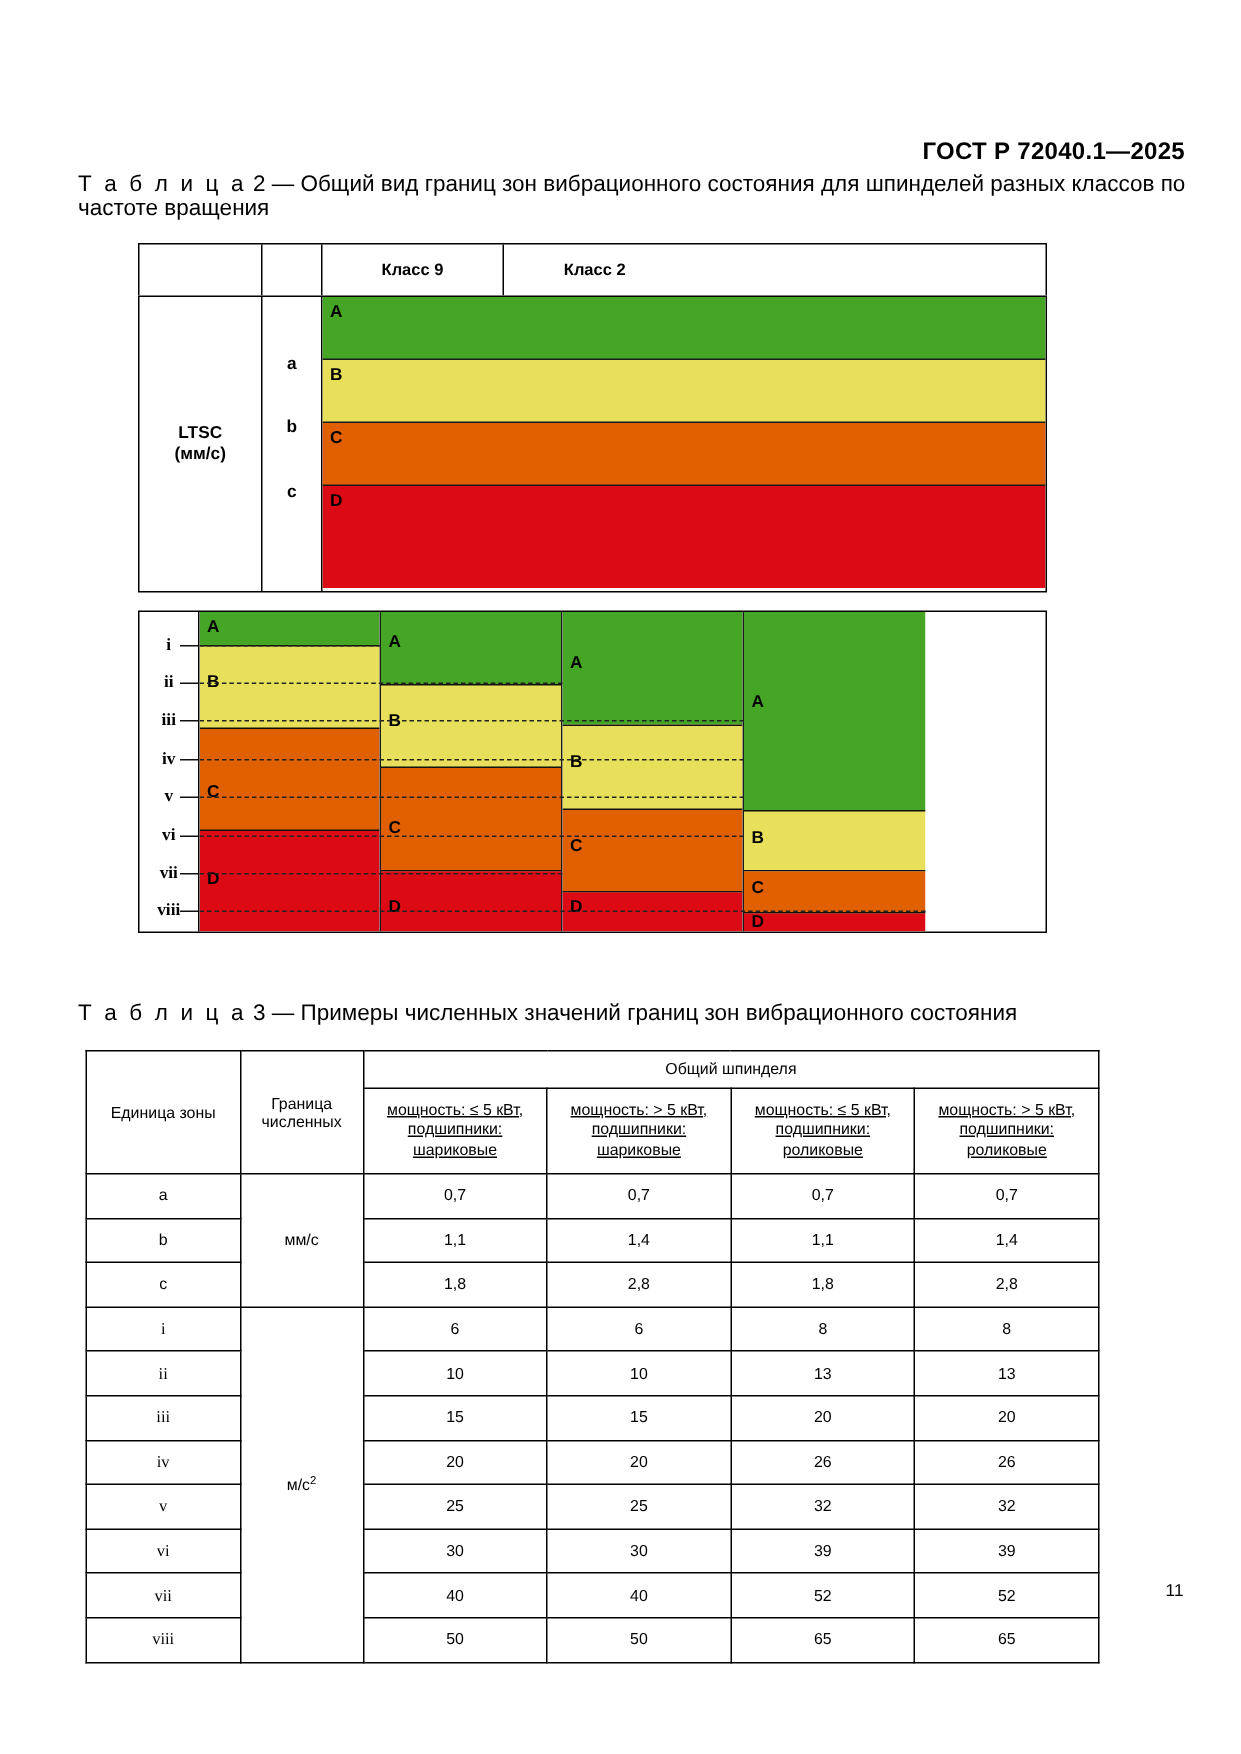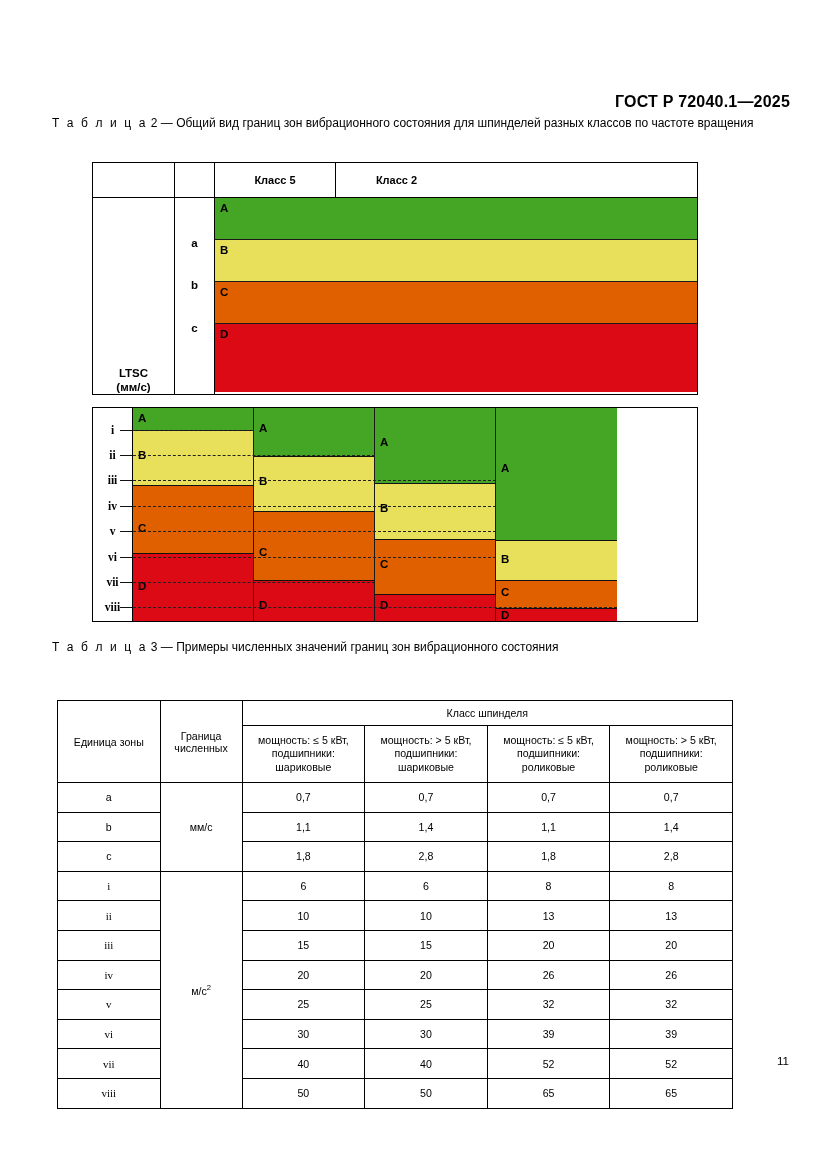--- a/index.html
+++ b/index.html
@@ -25,26 +25,26 @@
     font-weight: bold;
     letter-spacing: 0.2px;
     margin-top: 23px;
   }
 
   
   .caption {
     position: absolute;
     left: 52px;
     width: 742px;
-    font-size: 12px;
+    font-size: 15px;
     line-height: 16px;
   }
   .caption .lbl { letter-spacing: 2.1px; }
   #caption-t2 { top: 115px; }
-  #caption-t3 { top: 639px; }
+  #caption-t3 { top: 668px; }
 
   
   #table2 {
     position: absolute;
     left: 92px;
     top: 162px;
     width: 606px;
   }
   .t2-head {
     display: flex;
@@ -75,21 +75,21 @@
     background: #fff;
   }
   #band-ltsc { height: 198px; }
   #band-stsc { height: 215px; margin-top: 12px; }
 
   .side-label {
     width: 82px;
     border-right: 1.6px solid #000;
     box-sizing: border-box;
     display: flex;
-    align-items: flex-end;
+    align-items: center;
     justify-content: center;
     text-align: center;
     font-size: 11.5px;
     font-weight: bold;
     line-height: 14px;
     flex: 0 0 82px;
   }
   .bound-col {
     width: 40px;
     flex: 0 0 40px;
@@ -177,21 +177,21 @@
     vertical-align: middle;
     font-weight: normal;
     padding: 2px 3px;
     background: #fff;
   }
   #table3 .hrow1 td { height: 20px; }
   #table3 .hrow2 td { height: 52px; line-height: 13.5px; }
   #table3 .drow td { height: 24.6px; }
   .col-zone  { width: 103px; }
   .col-unit  { width: 78px; }
-  .col-class { width: 123px; }
+  .col-class { width: 123px; text-decoration: underline; }
   .roman { font-family: "Liberation Serif", serif; font-size: 11px; }
   .unitcell { font-size: 10.6px; }
   sup { font-size: 7.6px; vertical-align: super; }
 
   
   .page-num {
     position: absolute;
     top: 1055px;
     right: 38px;
     font-size: 11.5px;
@@ -206,21 +206,21 @@
   <span class="lbl">Т а б л и ц а</span>
   <span>2</span>
   <span>— Общий вид границ зон вибрационного состояния для шпинделей разных классов по частоте вращения</span>
 </div>
 
 <div id="table2">
 
   <div class="t2-head">
     <div class="hc c-lbl"></div>
     <div class="hc c-bound"></div>
-    <div class="hc c-cls">Класс 5</div>
+    <div class="hc c-cls">Класс 9</div>
     <div class="hc c-cls">Класс 2</div>
   </div>
 
   <div class="t2-band" id="band-ltsc">
     <div class="side-label">
       <div>
         <div>LTSC</div>
         <div>(мм/с)</div>
       </div>
     </div>
@@ -345,21 +345,21 @@
 </div>
 
 <table id="table3">
   <tbody>
     <tr class="hrow1">
       <td class="col-zone" rowspan="2">Единица зоны</td>
       <td class="col-unit" rowspan="2">
         <span>Граница</span><br>
         <span>численных</span>
       </td>
-      <td colspan="4">Класс шпинделя</td>
+      <td colspan="4">Общий шпинделя</td>
     </tr>
     <tr class="hrow2">
       <td class="col-class">мощность: ≤ 5 кВт,<br>подшипники:<br>шариковые</td>
       <td class="col-class">мощность: &gt; 5 кВт,<br>подшипники:<br>шариковые</td>
       <td class="col-class">мощность: ≤ 5 кВт,<br>подшипники:<br>роликовые</td>
       <td class="col-class">мощность: &gt; 5 кВт,<br>подшипники:<br>роликовые</td>
     </tr>
 
     <tr class="drow">
       <td>a</td>

